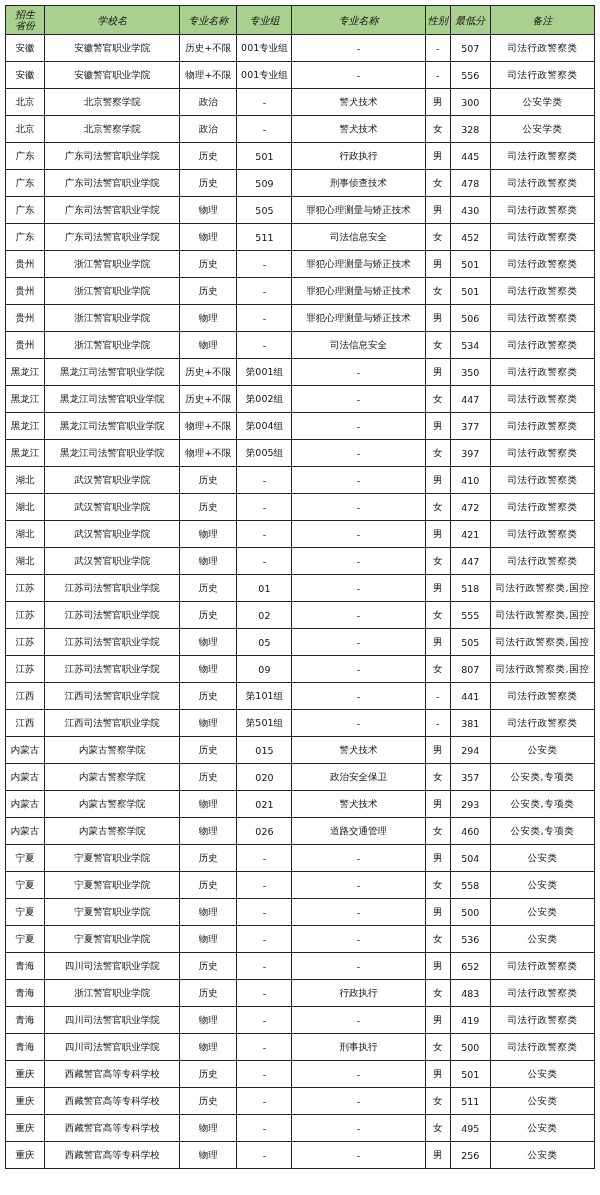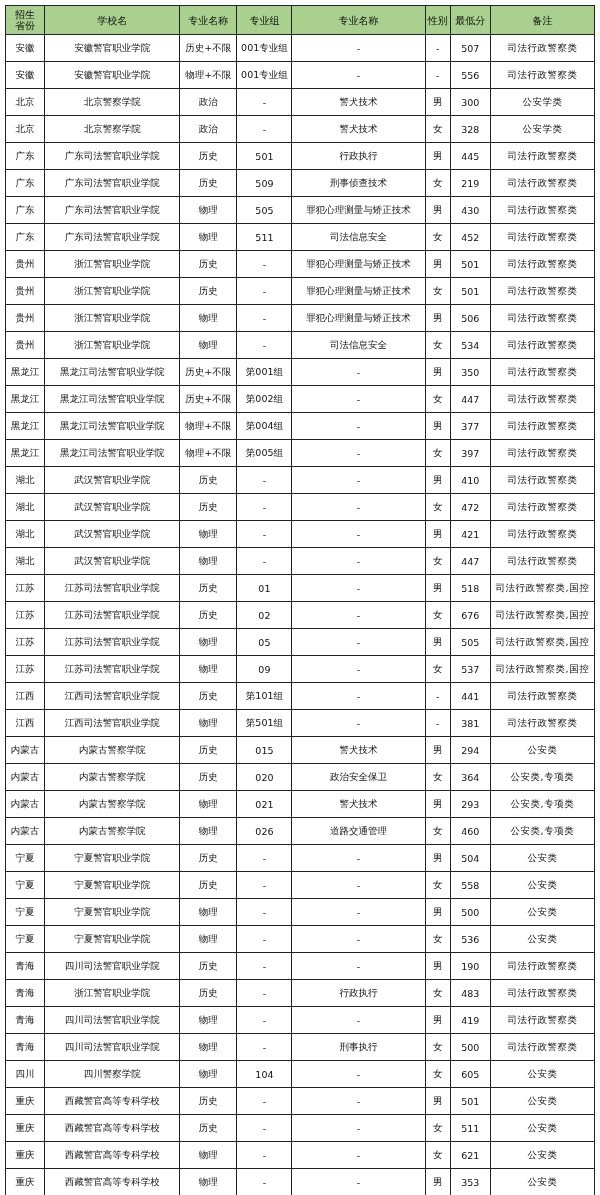--- a/index.html
+++ b/index.html
@@ -10,21 +10,21 @@
     border:1px solid #222;
     font-size:9.5px;
     color:#111;
     text-align:center;
     vertical-align:middle;
     padding:0;
     white-space:nowrap;
     overflow:hidden;
     font-weight:normal;
   }
-  th { background:#a9d08e; height:28px; line-height:11px; font-size:10px; }
+  th { background:#a9d08e; height:28px; line-height:11px; font-size:10px;font-style:italic; }
   td { height:26px; }
   .c0{width:39px}.c1{width:135px}.c2{width:57px}.c3{width:55px}.c4{width:133px}.c5{width:25px}.c6{width:40px}.c7{width:104px}
   td.rem { letter-spacing:0.5px; }
 </style>
 </head>
 <body>
 
 <div class="wrap">
   <table>
     <colgroup>
@@ -100,21 +100,21 @@
           <td>445</td>
           <td class="rem">司法行政警察类</td>
         </tr>
         <tr>
           <td>广东</td>
           <td>广东司法警官职业学院</td>
           <td>历史</td>
           <td>509</td>
           <td>刑事侦查技术</td>
           <td>女</td>
-          <td>219</td>
+          <td>478</td>
           <td class="rem">司法行政警察类</td>
         </tr>
         <tr>
           <td>广东</td>
           <td>广东司法警官职业学院</td>
           <td>物理</td>
           <td>505</td>
           <td>罪犯心理测量与矫正技术</td>
           <td>男</td>
           <td>430</td>
@@ -260,41 +260,41 @@
           <td>518</td>
           <td class="rem">司法行政警察类,国控</td>
         </tr>
         <tr>
           <td>江苏</td>
           <td>江苏司法警官职业学院</td>
           <td>历史</td>
           <td>02</td>
           <td>-</td>
           <td>女</td>
-          <td>676</td>
+          <td>555</td>
           <td class="rem">司法行政警察类,国控</td>
         </tr>
         <tr>
           <td>江苏</td>
           <td>江苏司法警官职业学院</td>
           <td>物理</td>
           <td>05</td>
           <td>-</td>
           <td>男</td>
           <td>505</td>
           <td class="rem">司法行政警察类,国控</td>
         </tr>
         <tr>
           <td>江苏</td>
           <td>江苏司法警官职业学院</td>
           <td>物理</td>
           <td>09</td>
           <td>-</td>
           <td>女</td>
-          <td>537</td>
+          <td>807</td>
           <td class="rem">司法行政警察类,国控</td>
         </tr>
         <tr>
           <td>江西</td>
           <td>江西司法警官职业学院</td>
           <td>历史</td>
           <td>第101组</td>
           <td>-</td>
           <td>-</td>
           <td>441</td>
@@ -320,21 +320,21 @@
           <td>294</td>
           <td class="rem">公安类</td>
         </tr>
         <tr>
           <td>内蒙古</td>
           <td>内蒙古警察学院</td>
           <td>历史</td>
           <td>020</td>
           <td>政治安全保卫</td>
           <td>女</td>
-          <td>364</td>
+          <td>357</td>
           <td class="rem">公安类,专项类</td>
         </tr>
         <tr>
           <td>内蒙古</td>
           <td>内蒙古警察学院</td>
           <td>物理</td>
           <td>021</td>
           <td>警犬技术</td>
           <td>男</td>
           <td>293</td>
@@ -390,21 +390,21 @@
           <td>536</td>
           <td class="rem">公安类</td>
         </tr>
         <tr>
           <td>青海</td>
           <td>四川司法警官职业学院</td>
           <td>历史</td>
           <td>-</td>
           <td>-</td>
           <td>男</td>
-          <td>190</td>
+          <td>652</td>
           <td class="rem">司法行政警察类</td>
         </tr>
         <tr>
           <td>青海</td>
           <td>浙江警官职业学院</td>
           <td>历史</td>
           <td>-</td>
           <td>行政执行</td>
           <td>女</td>
           <td>483</td>
@@ -424,30 +424,20 @@
           <td>青海</td>
           <td>四川司法警官职业学院</td>
           <td>物理</td>
           <td>-</td>
           <td>刑事执行</td>
           <td>女</td>
           <td>500</td>
           <td class="rem">司法行政警察类</td>
         </tr>
         <tr>
-          <td>四川</td>
-          <td>四川警察学院</td>
-          <td>物理</td>
-          <td>104</td>
-          <td>-</td>
-          <td>女</td>
-          <td>605</td>
-          <td class="rem">公安类</td>
-        </tr>
-        <tr>
           <td>重庆</td>
           <td>西藏警官高等专科学校</td>
           <td>历史</td>
           <td>-</td>
           <td>-</td>
           <td>男</td>
           <td>501</td>
           <td class="rem">公安类</td>
         </tr>
         <tr>
@@ -460,28 +450,28 @@
           <td>511</td>
           <td class="rem">公安类</td>
         </tr>
         <tr>
           <td>重庆</td>
           <td>西藏警官高等专科学校</td>
           <td>物理</td>
           <td>-</td>
           <td>-</td>
           <td>女</td>
-          <td>621</td>
+          <td>495</td>
           <td class="rem">公安类</td>
         </tr>
         <tr>
           <td>重庆</td>
           <td>西藏警官高等专科学校</td>
           <td>物理</td>
           <td>-</td>
           <td>-</td>
           <td>男</td>
-          <td>353</td>
+          <td>256</td>
           <td class="rem">公安类</td>
         </tr>
       </tbody>
   </table>
 </div>
 
 </body></html>

